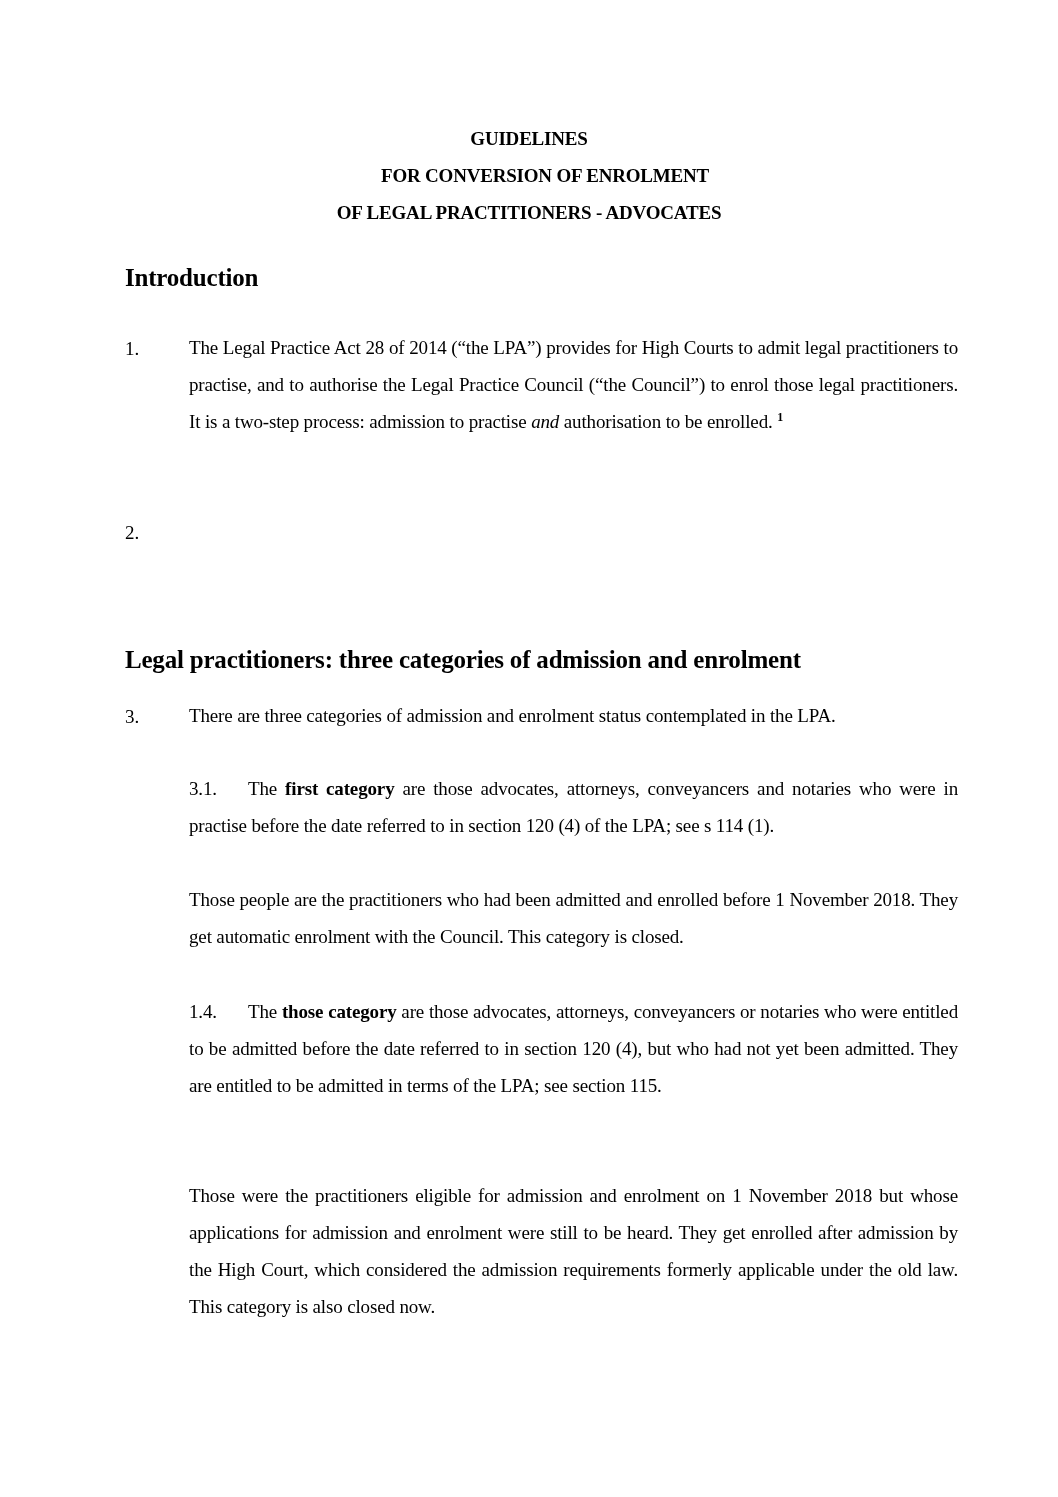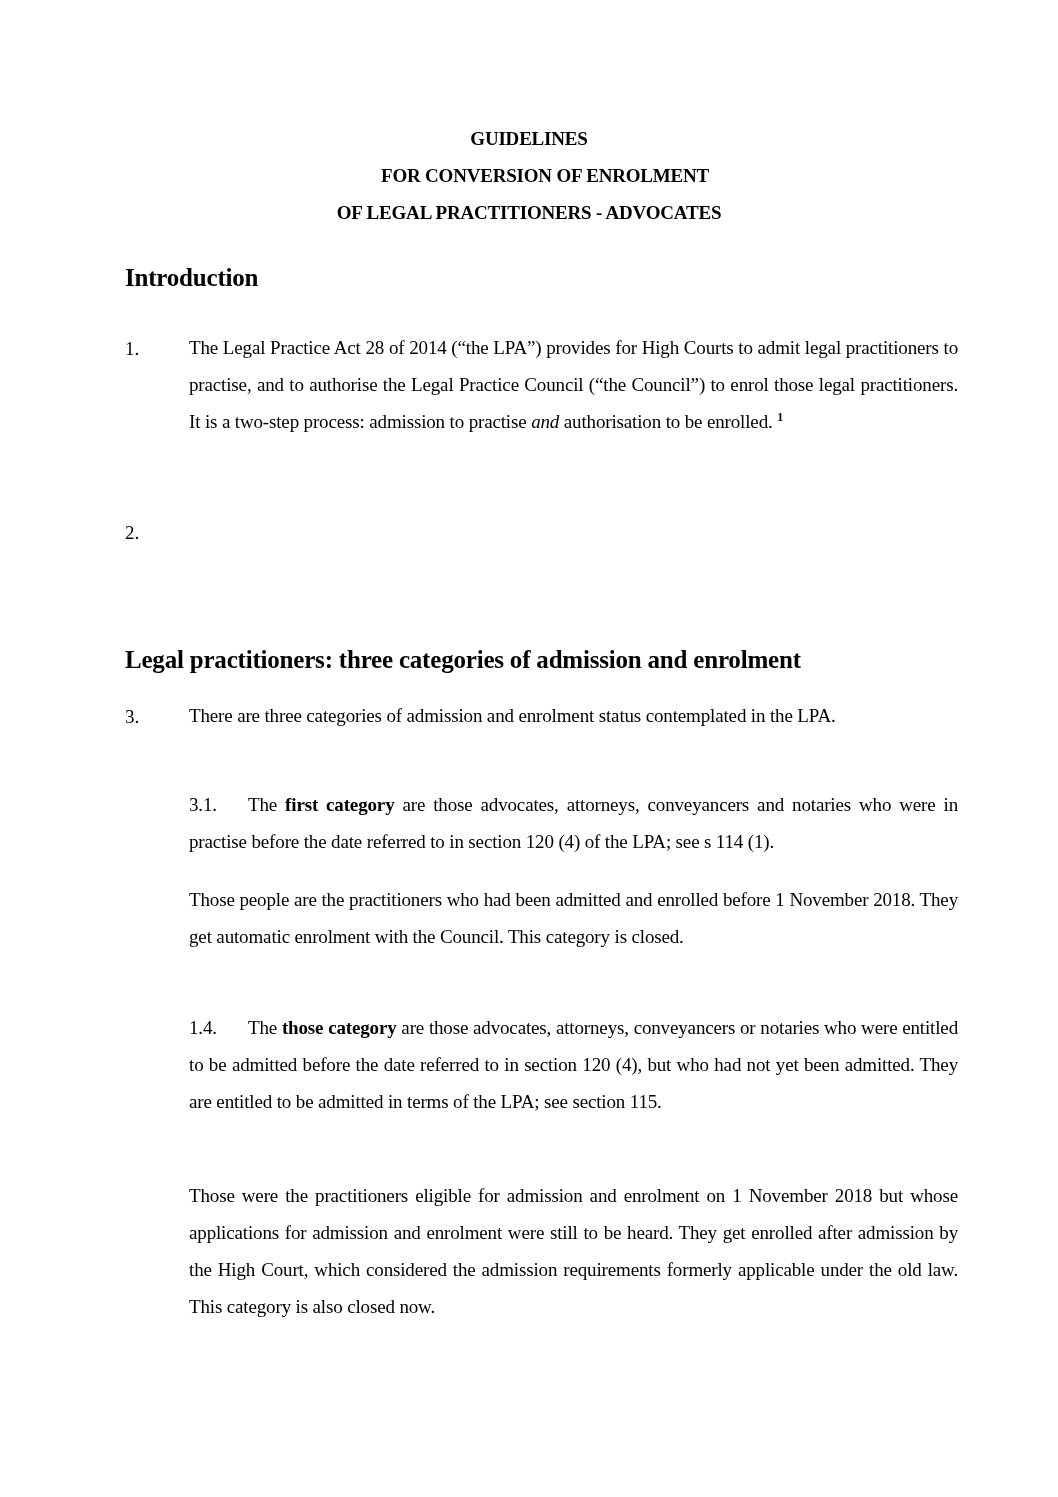--- a/index.html
+++ b/index.html
@@ -6,21 +6,21 @@
     body { width: 1058px; height: 1497px; position: relative; overflow: hidden;
            font-family: "Liberation Serif", "DejaVu Serif", serif; color: #000; }
     .page { position: absolute; left: 0; top: 0; width: 862px; height: 1497px; background: #fff; }
     .title-line { position: absolute; left: 0; width: 1058px; text-align: center;
                   font-weight: bold; font-size: 19px; letter-spacing: -0.2px; }
     .heading { position: absolute; left: 125px; font-weight: bold; font-size: 25px; letter-spacing: -0.2px; }
     .num { position: absolute; left: 125px; font-size: 19px; }
     .para { position: absolute; left: 189px; width: 769px; font-size: 19px; line-height: 37px;
             text-align: justify; text-align-last: left; letter-spacing: -0.15px; }
     .para .sup { font-size: 12px; vertical-align: super; font-weight: bold; line-height: 0; }
-    .sub-num { display: inline-block; width: 59px; margin-top: 16px; }
+    .sub-num { display: inline-block; width: 59px; }
     b { font-weight: bold; }
     i { font-style: italic; }
   </style>
 </head>
 <body>
 
 <div class="page">
 
   <div class="title-line" style="top:128px;">GUIDELINES</div>
   <div class="title-line" style="top:165px;padding-left:16px;">FOR CONVERSION OF ENROLMENT</div>

